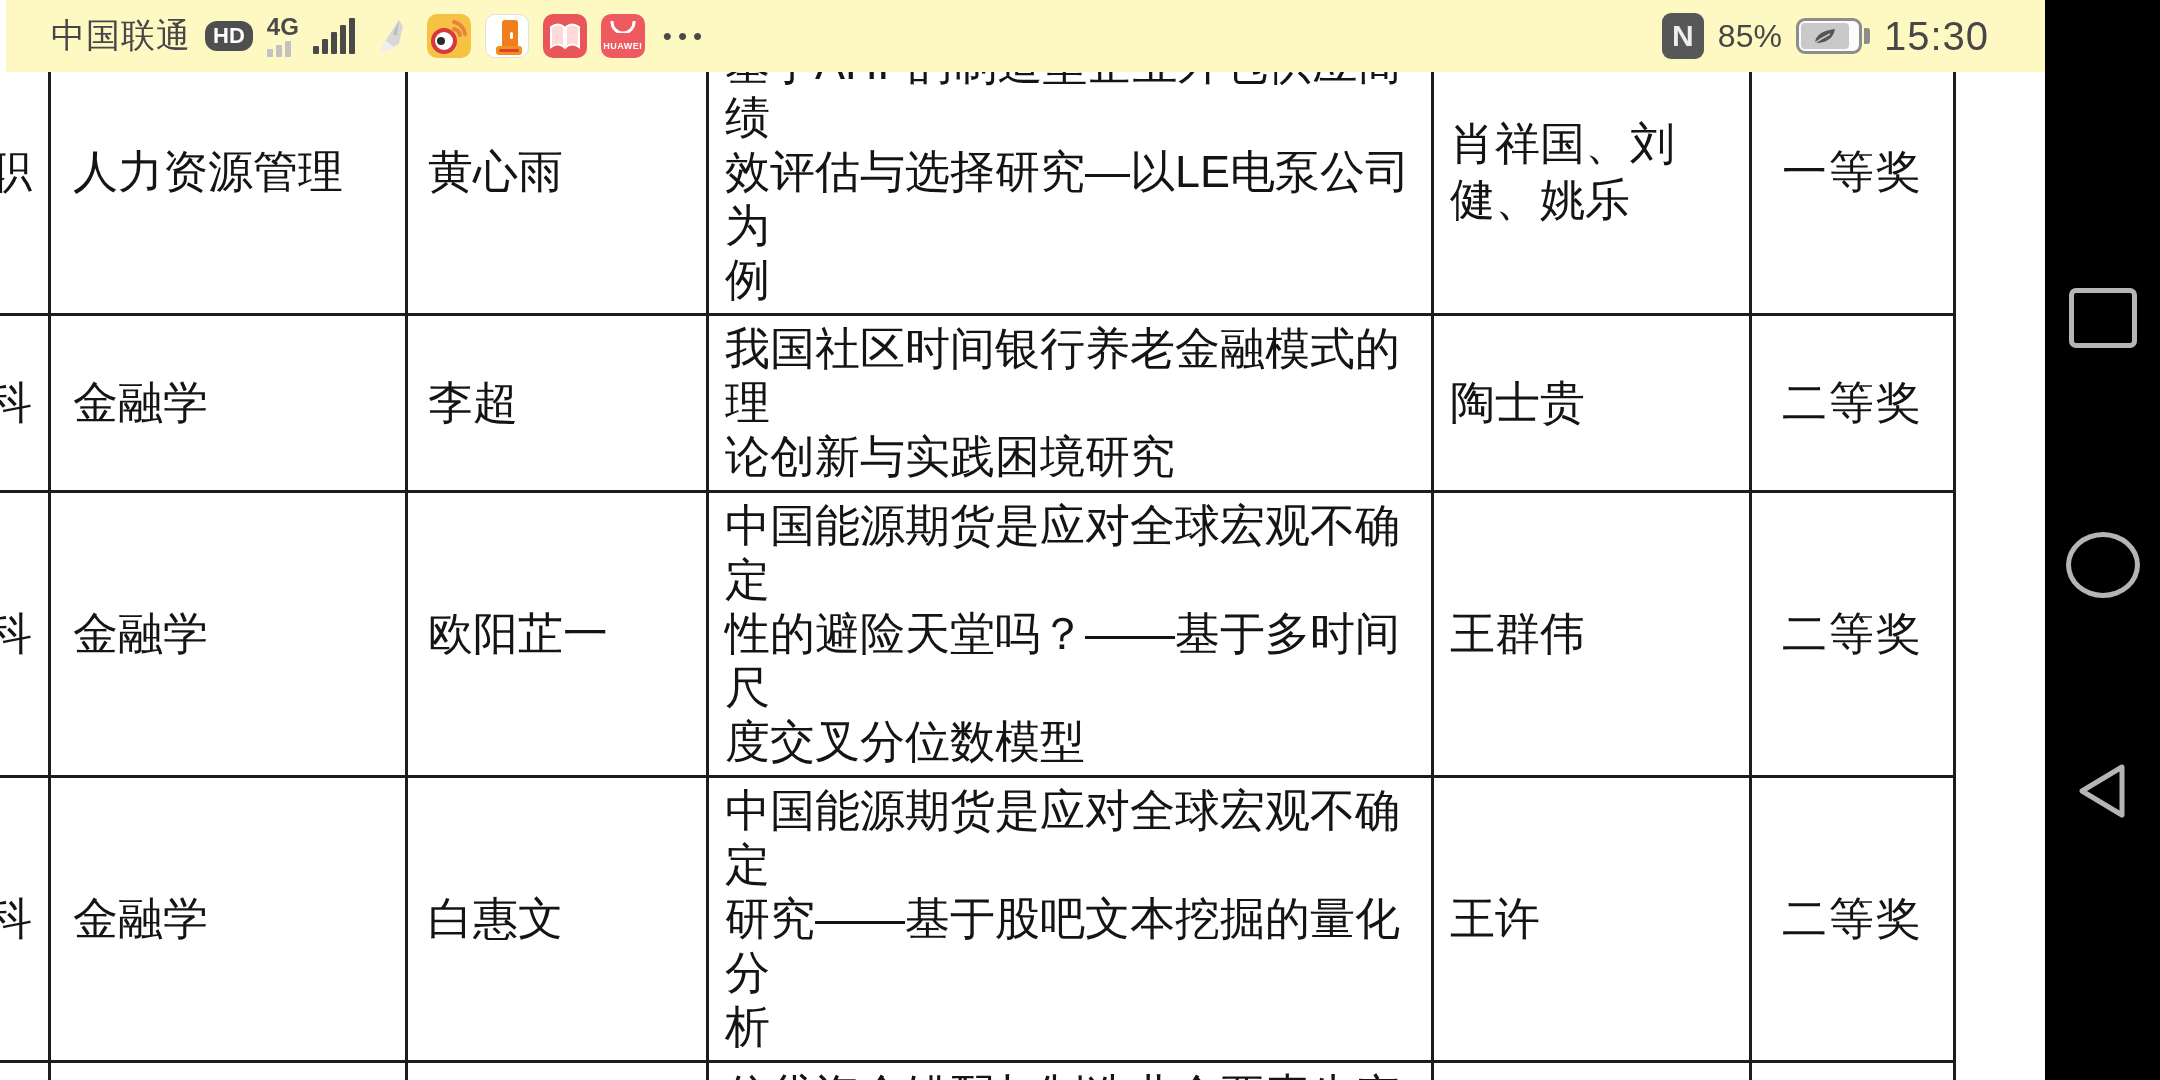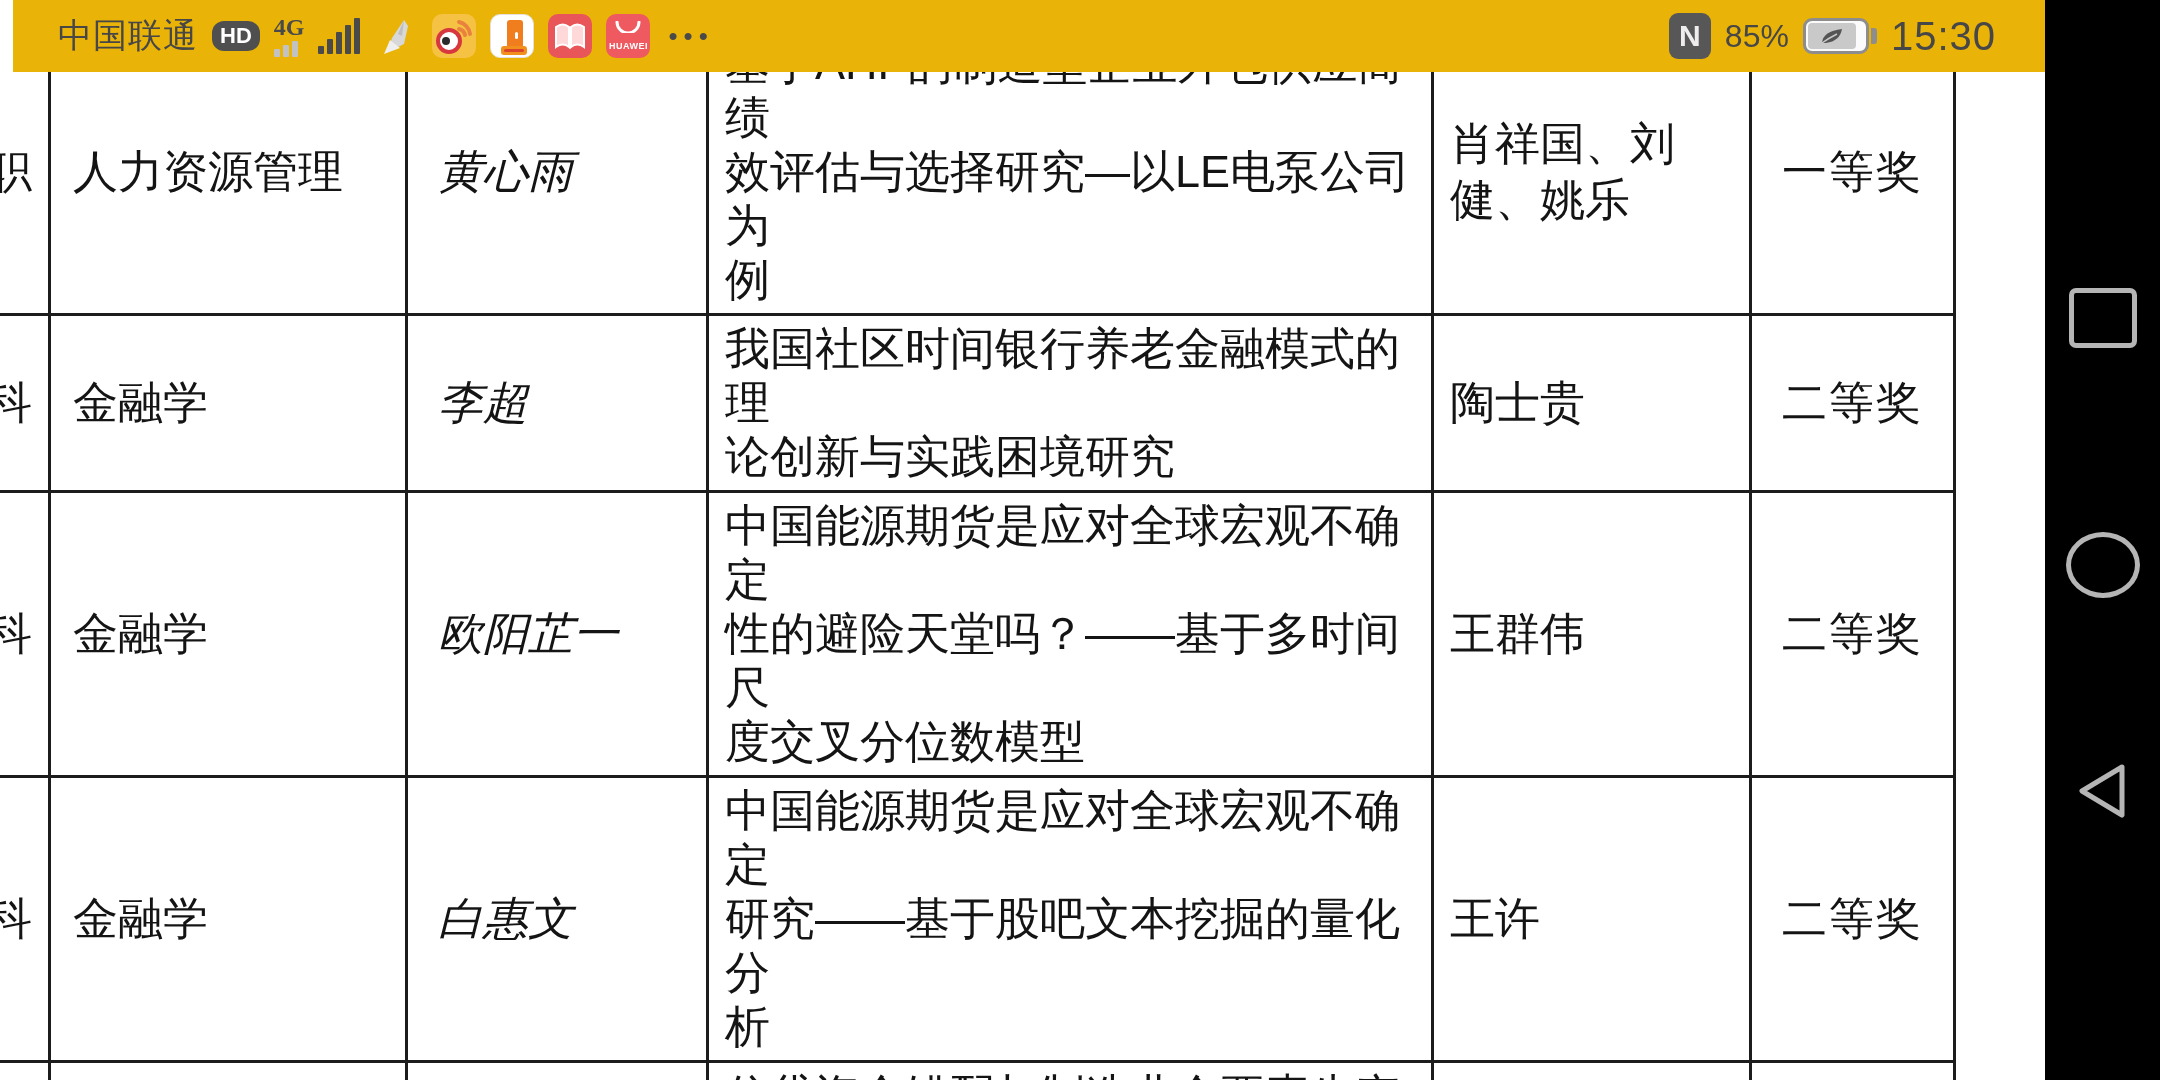--- a/index.html
+++ b/index.html
@@ -3,34 +3,34 @@
 <meta charset="utf-8">
 <style>
   html,body{margin:0;padding:0;}
   body{
     width:2160px;height:1080px;position:relative;overflow:hidden;
     background:#ffffff;
     font-family:"Liberation Sans","DejaVu Sans",sans-serif;
   }
   
   .status-bar{
-    position:absolute;top:0;left:13px;width:2045px;height:72px;
-    background:#eab308;box-sizing:border-box;
+    position:absolute;top:0;left:6px;width:2045px;height:72px;
+    background:#fef9c3;box-sizing:border-box;
     display:flex;align-items:center;justify-content:space-between;
     padding:0 62px 0 45px;color:#474747;
   }
   .sb-left,.sb-right{display:flex;align-items:center;}
   .sb-left{gap:14px;}
   .sb-right{gap:14px;}
   .carrier{font-size:34px;letter-spacing:1px;}
   .hd-badge{
     background:#4f4f4f;color:#fff;border-radius:12px;
     font-size:22px;font-weight:bold;padding:4px 8px;line-height:1;
   }
-  .net-stack{display:flex;flex-direction:column;align-items:flex-start;line-height:1;font-family:Liberation Serif, serif;}
+  .net-stack{display:flex;flex-direction:column;align-items:flex-start;line-height:1;}
   .net-4g{font-size:24px;font-weight:bold;color:#4a4a4a;}
   .net-sub{margin-top:2px;}
   .sig{display:flex;align-items:flex-end;gap:3px;}
   .sig i{display:block;width:6px;background:#4a4a4a;border-radius:1px;}
   .sig.sub i{background:#c2c2c2;}
   .app-icon{width:44px;height:44px;border-radius:10px;position:relative;overflow:hidden;flex:0 0 auto;}
   .icon-broom{background:transparent;}
   .icon-weibo{background:#f6c243;}
   .icon-door{background:#ffffff;border:1px solid #e5e0da;box-sizing:border-box;}
   .icon-book{background:#e8565a;}
@@ -69,21 +69,21 @@
   }
   .award-table tr:nth-child(1) td{height:186px;}
   .award-table tr:nth-child(2) td{height:106px;}
   .award-table tr:nth-child(3) td{height:169px;}
   .award-table tr:nth-child(4) td{height:170px;}
   .award-table tr:nth-child(5) td{height:124px;}
   .award-table tr:nth-child(6) td{height:112px;}
   .award-table tr:nth-child(7) td{height:110px;}
   td.c-clip{text-align:right;padding-right:16px;}
   td.c-major{padding-left:22px;}
-  td.c-name{padding-left:30px;font-style:italic;}
+  td.c-name{padding-left:20px;}
   td.c-title{padding:6px 10px 6px 16px;line-height:54px;white-space:pre-line;}
   td.c-advisor{padding-left:16px;line-height:56px;white-space:pre-line;}
   td.c-award{text-align:center;letter-spacing:2px;}
   
   .nav-bar{position:absolute;top:0;right:0;width:115px;height:1080px;background:#000;}
   .nav-btn{position:absolute;left:50%;transform:translateX(-50%);}
   .btn-recents{top:288px;width:58px;height:50px;border:5px solid #b5b5b5;border-radius:7px;}
   .btn-home{top:532px;width:64px;height:56px;border:5px solid #b5b5b5;border-radius:50%;}
   .btn-back{top:760px;}
 </style>

